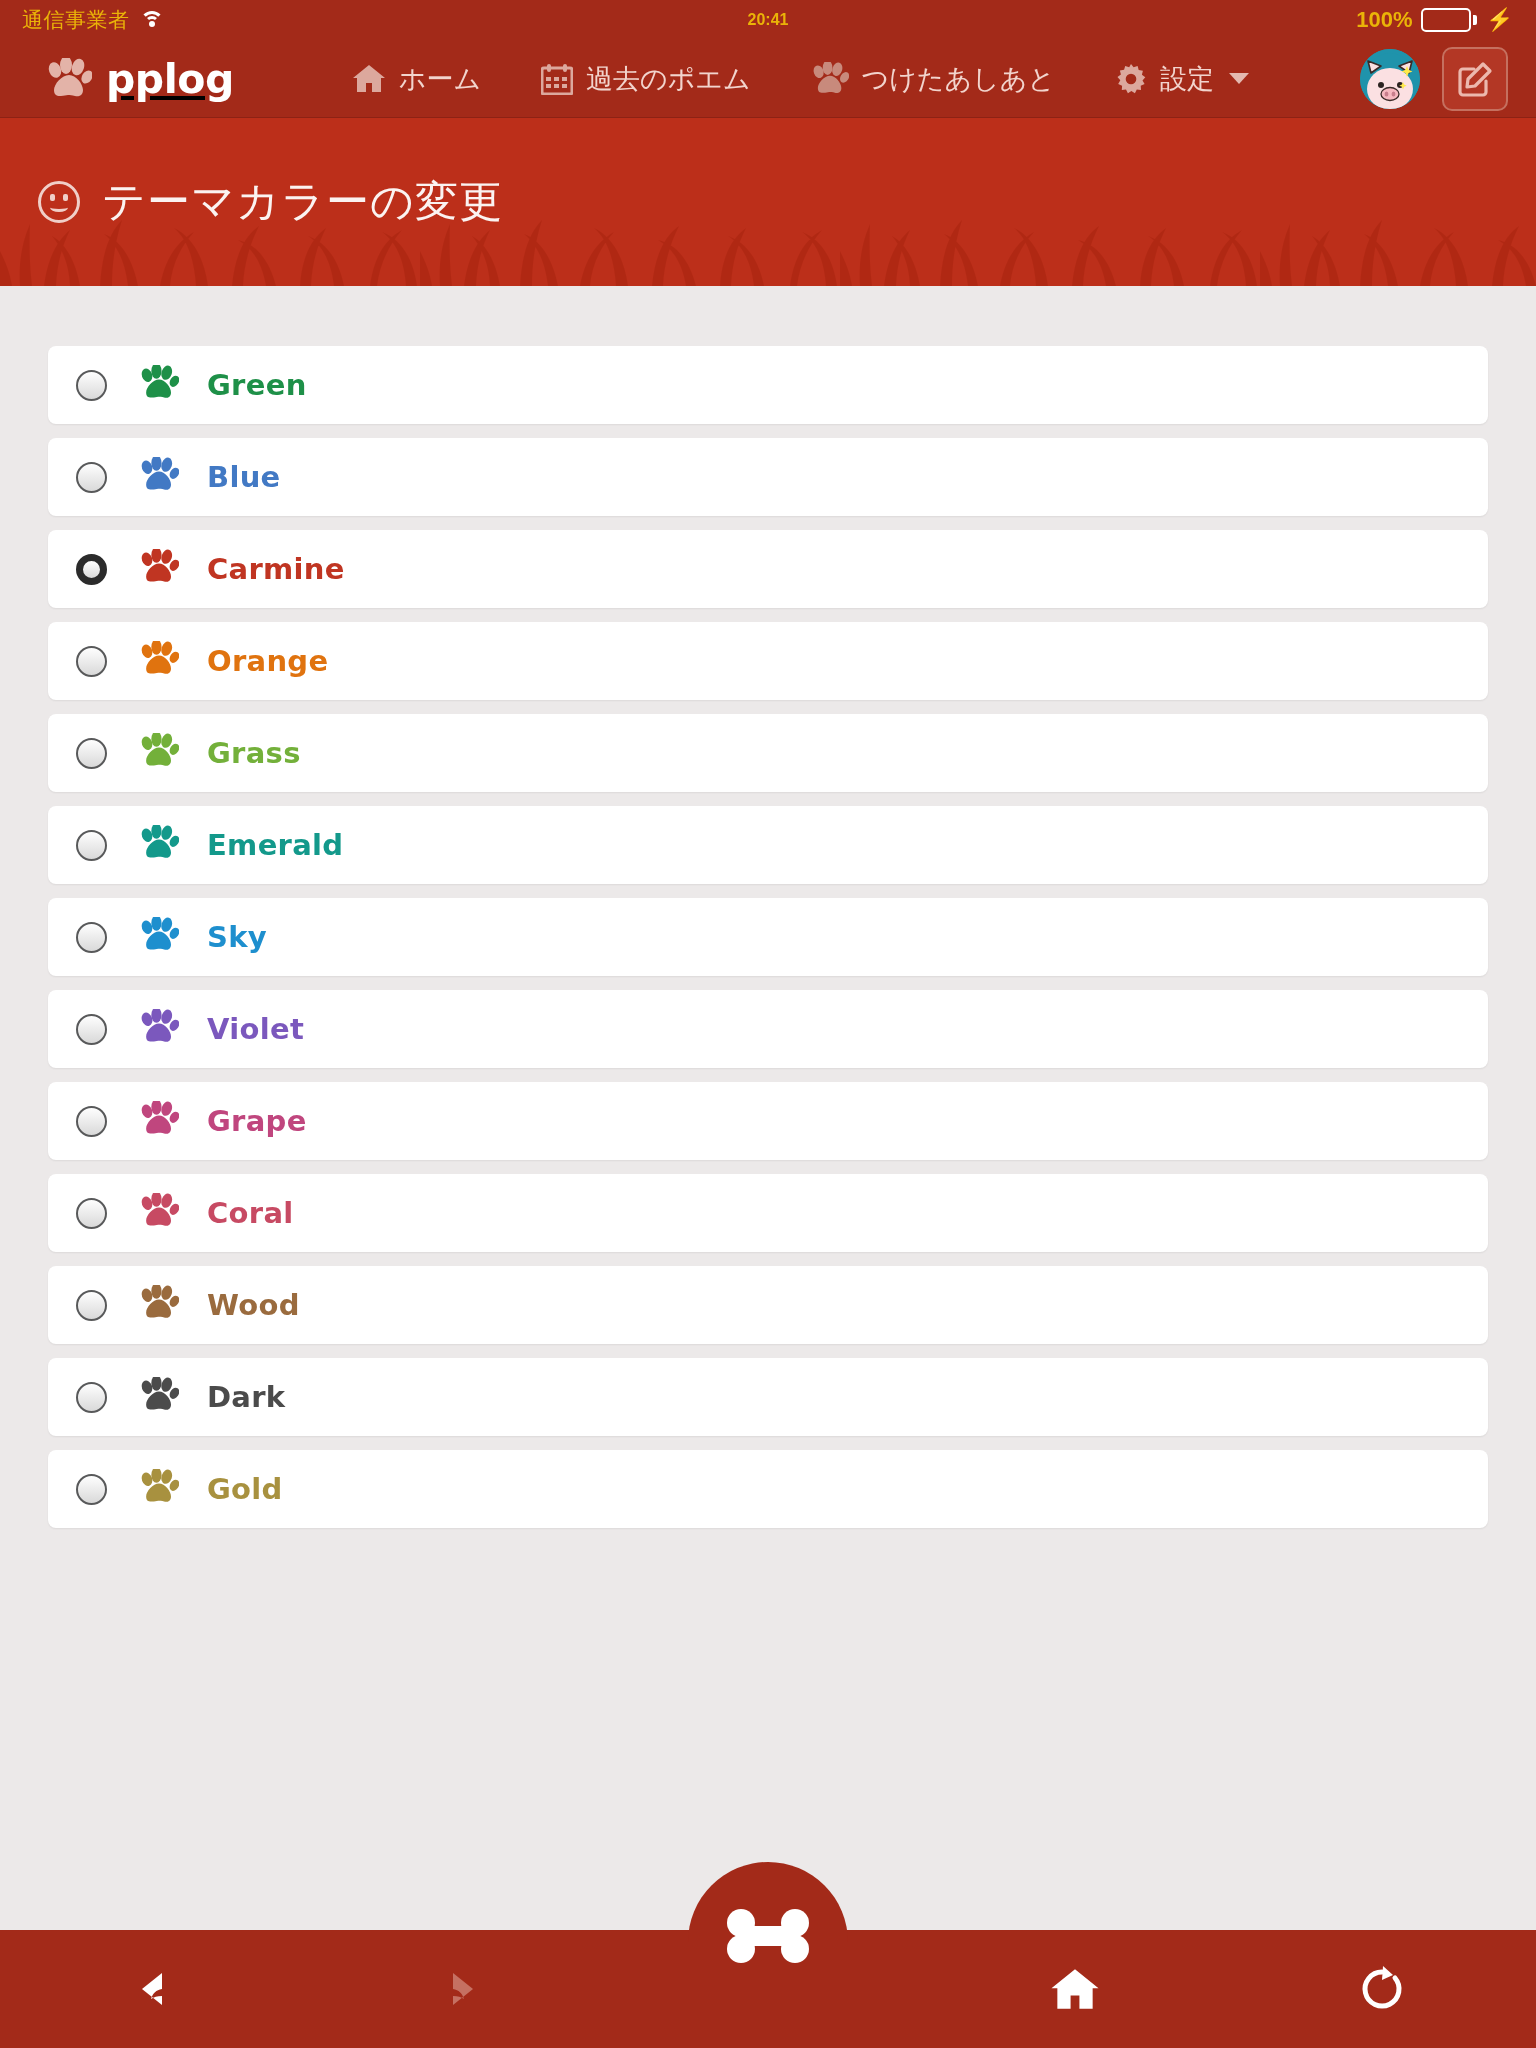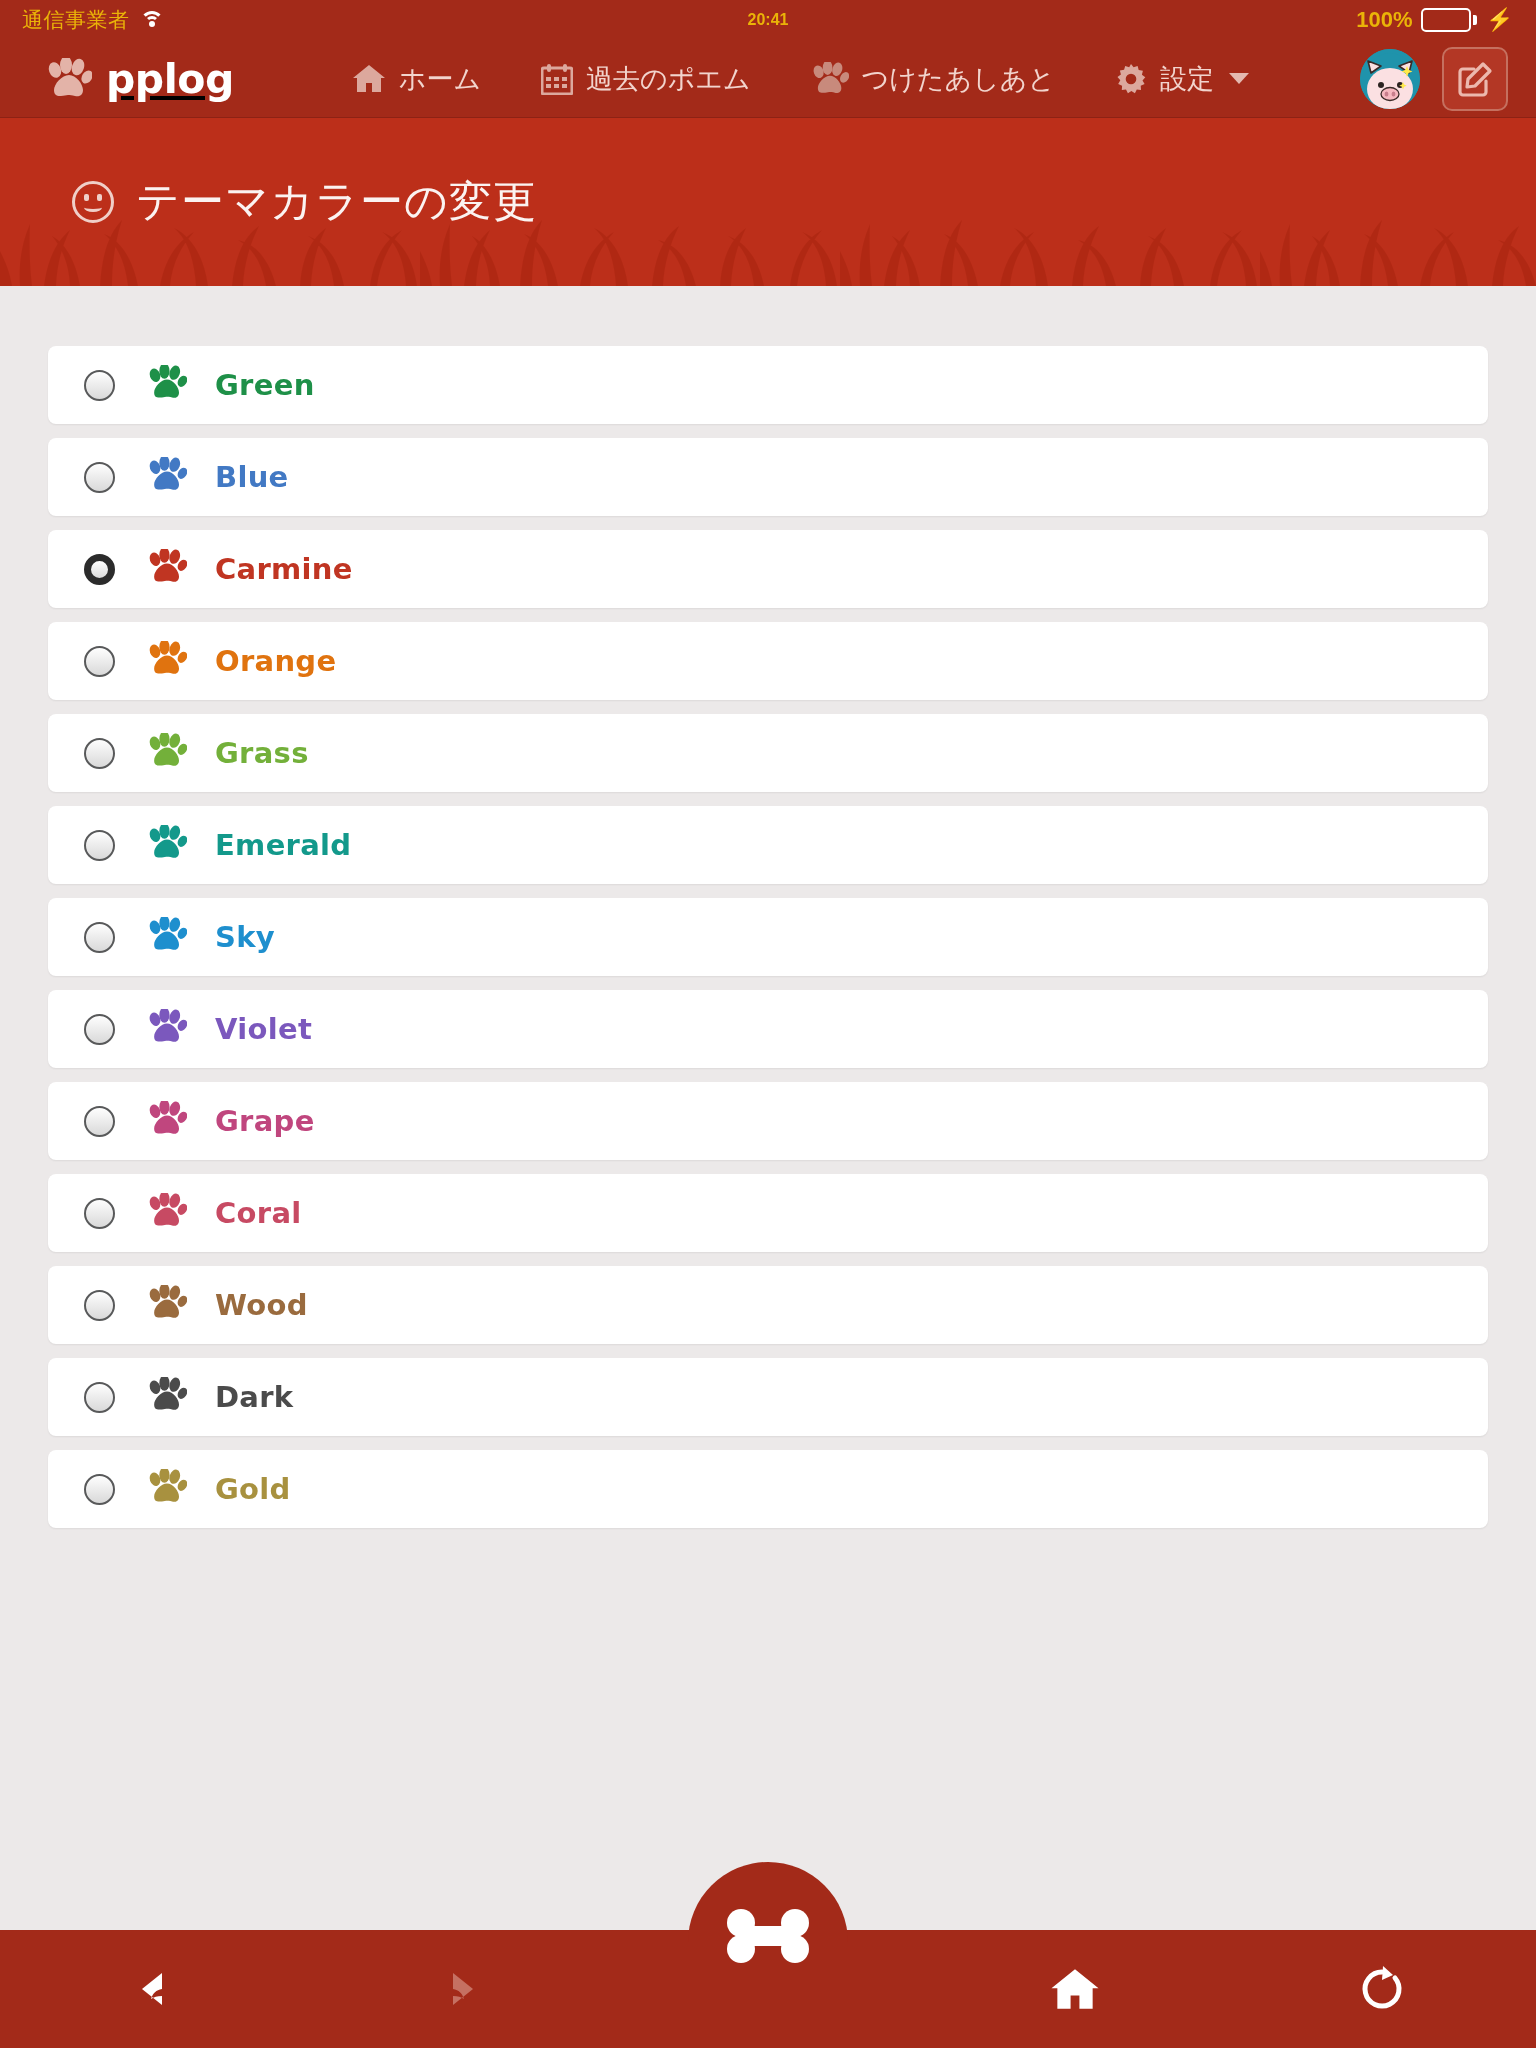--- a/index.html
+++ b/index.html
@@ -59,21 +59,21 @@
   .caret { width: 0; height: 0; border-left: 10px solid transparent; border-right: 10px solid transparent; border-top: 11px solid #e4b9b0; margin-left: 2px; }
   .avatar { width: 60px; height: 60px; border-radius: 50%; overflow: hidden; background: #2196ac; display:block; }
   .edit-btn {
     width: 66px; height: 64px; border: 2px solid #c5705f; border-radius: 10px;
     background: #b33725; display: flex; align-items: center; justify-content: center; cursor: pointer;
   }
 
   
   .banner {
     position: absolute; top: 118px; left: 0; width: 1536px; height: 168px;
-    background: #bc2f1a; overflow: hidden; padding-left: 34px;
+    background: #bc2f1a; overflow: hidden;
   }
   .banner-grass { position: absolute; left: 0; bottom: 0; width: 1536px; height: 105px; opacity: .55; }
   .banner-title {
     position: relative; z-index: 2;
     display: flex; align-items: center; gap: 22px;
     padding: 0 0 0 38px; height: 168px;
     color: #fbf3f1; font-size: 43px; letter-spacing: 1px;
   }
   .smiley { width: 42px; height: 42px; border-radius: 50%; border: 3px solid #f0cfc8; position: relative; flex: none; }
   .smiley::before, .smiley::after { content:""; position: absolute; width: 5px; height: 7px; background:#f0cfc8; border-radius: 2px; top: 10px; }
@@ -81,21 +81,21 @@
   .smiley span { position: absolute; left: 9px; right: 9px; bottom: 8px; height: 9px; border-bottom: 3px solid #f0cfc8; border-radius: 0 0 50% 50%; }
 
   
   .list-area {
     position: absolute; top: 286px; left: 0; width: 1536px; bottom: 0;
     background: #ece9e9; padding: 60px 48px 0 48px;
   }
   .row {
     background: #ffffff; border-radius: 8px; height: 78px;
     display: flex; align-items: center; gap: 8px;
-    padding-left: 36px; margin-bottom: 14px;
+    padding-left: 28px; margin-bottom: 14px;
     box-shadow: 0 1px 2px rgba(0,0,0,.07);
     cursor: pointer;
   }
   .radio {
     width: 31px; height: 31px; border-radius: 50%;
     border: 2px solid #58595a;
     background: linear-gradient(180deg,#fefefe 0%, #d9d9d9 100%);
     flex: none;
   }
   .radio.checked {

